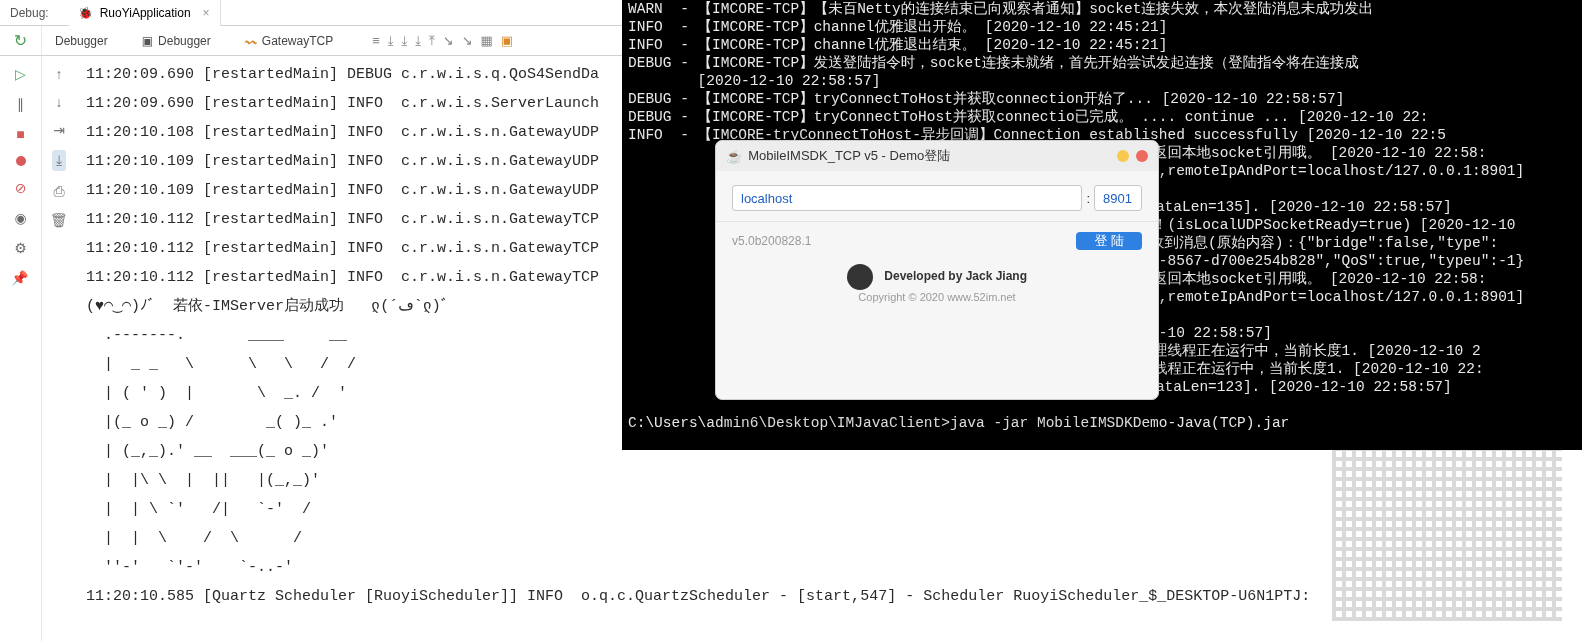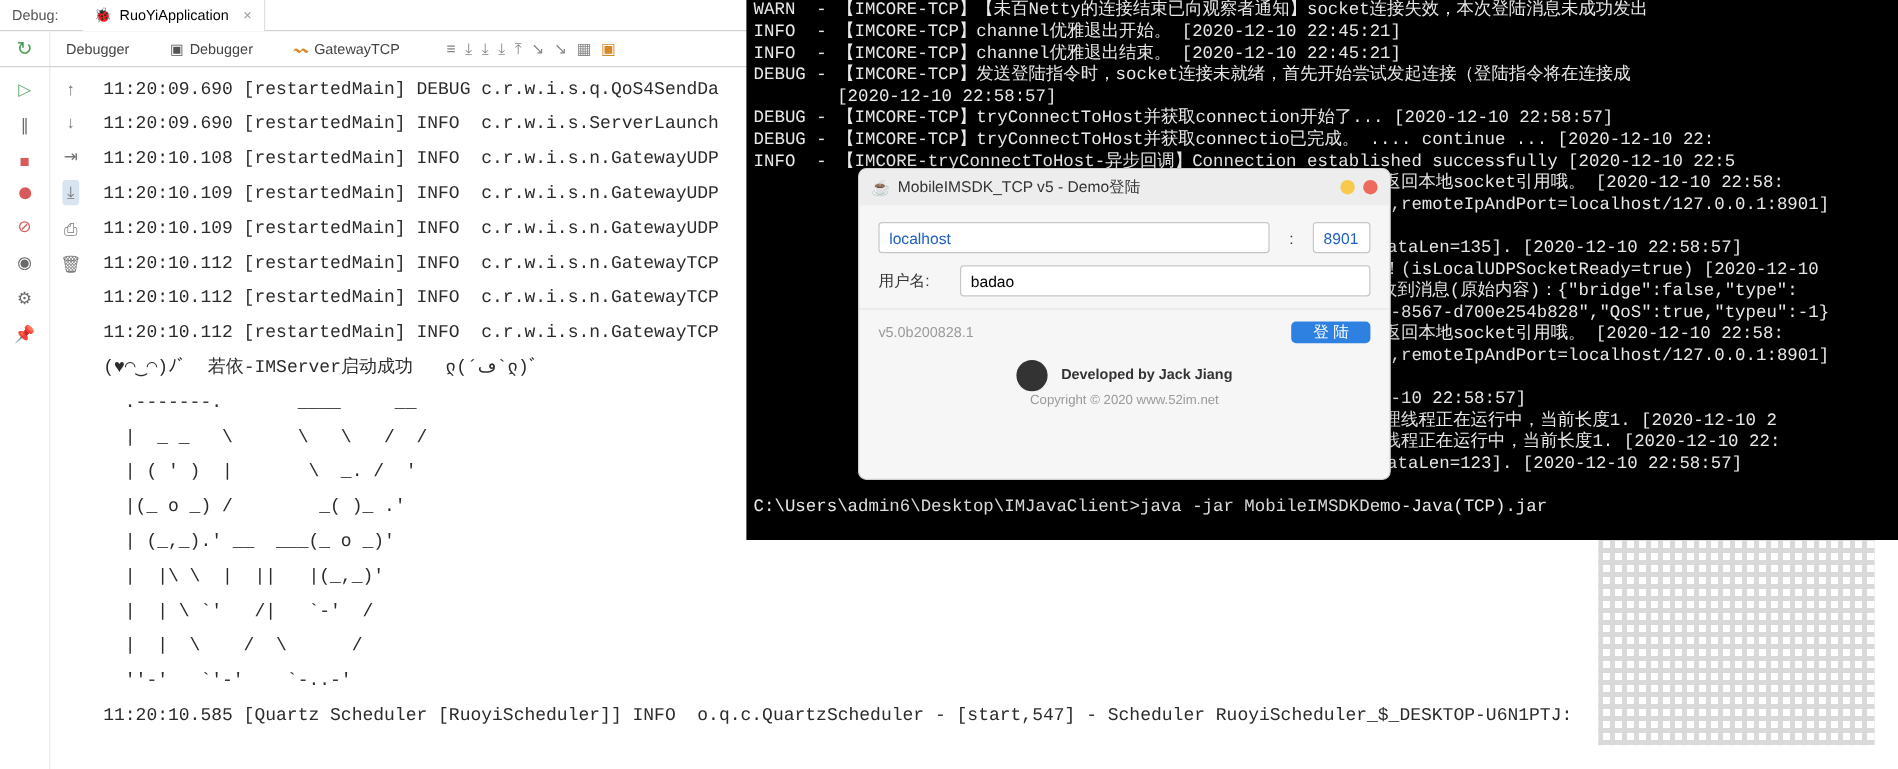--- a/index.html
+++ b/index.html
@@ -47,21 +47,21 @@
   .dialog { position:absolute; left:715px; top:140px; width:444px; height:260px; background:#f6f6f6;
             border:1px solid #cfcfcf; border-radius:7px; box-shadow:0 12px 30px rgba(0,0,0,.25); }
   .dialog-titlebar { height:30px; background:#ededed; border-top-left-radius:7px; border-top-right-radius:7px;
                      display:flex; align-items:center; padding:0 10px; font-size:13px; color:#333; }
   .dialog-titlebar .java-cup { color:#c64b2c; margin-right:6px; font-size:13px; }
   .dialog-titlebar .mac-btns { margin-left:auto; display:flex; gap:7px; }
   .mac-btns span { width:12px; height:12px; border-radius:50%; }
   .mac-yellow { background:#f7c94d; }
   .mac-red    { background:#ee6a5f; }
   .dialog-body { padding:14px 16px 0 16px; }
-  .row { display:flex; align-items:center; gap:16px; margin-bottom:10px; }
+  .row { display:flex; align-items:center; gap:4px; margin-bottom:10px; }
   .row label { width:52px; font-size:13px; color:#333; }
   .dialog input[type=text],.dialog input[type=password] {
      height:26px; border:1px solid #c7c7c7; border-radius:3px; padding:0 8px; font-size:13px; background:#fff; }
   .host { flex:1; color:#2060c0; }
   .colon { color:#333; font-size:13px; }
   .port { width:48px; color:#2060c0; text-align:left; }
   .user { flex:1; }
   .pass { flex:1; border:1px solid #6aa3e8 !important; box-shadow:0 0 0 2px rgba(90,150,230,.35); }
   .dialog-sep { border:0; border-top:1px solid #e3e3e3; margin:6px -16px 10px -16px; }
   .dialog-footer { display:flex; align-items:center; }
@@ -192,24 +192,20 @@
       <span class="mac-yellow"></span>
       <span class="mac-red"></span>
     </span>
   </div>
   <div class="dialog-body">
     <div class="row">
       <input class="host" type="text" value="localhost" style="">
       <span class="colon">:</span>
       <input class="port" type="text" value="8901" style="">
     </div>
-    <div class="row">
-      <label>用户名:</label>
-      <input class="user" type="text" value="badao" style="">
-    </div>
     <hr class="dialog-sep">
     <div class="dialog-footer">
       <span class="ver">v5.0b200828.1</span>
       <button class="login-btn">登 陆</button>
     </div>
     <div class="credits">
       <span class="avatar"></span>
       <span class="dev">Developed by Jack Jiang</span><br>
       <span class="cpy">Copyright © 2020 www.52im.net</span>
     </div>

